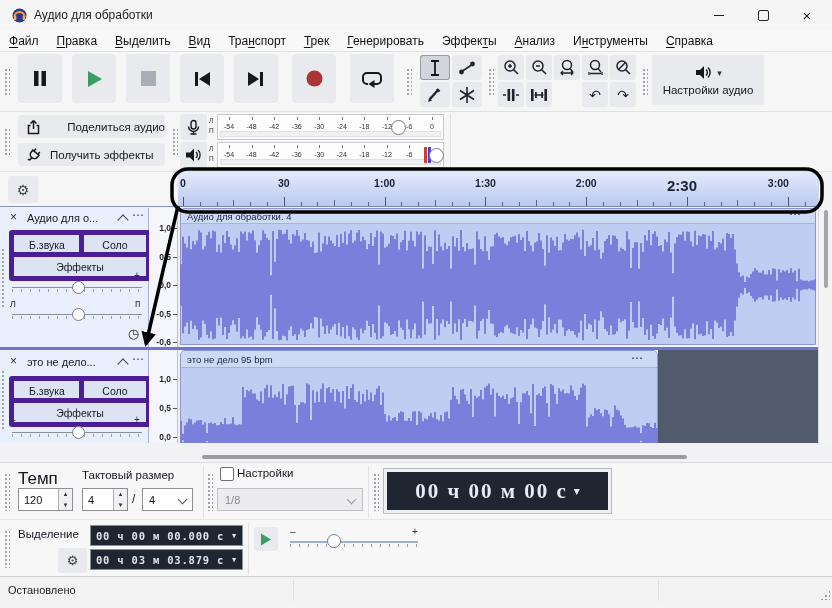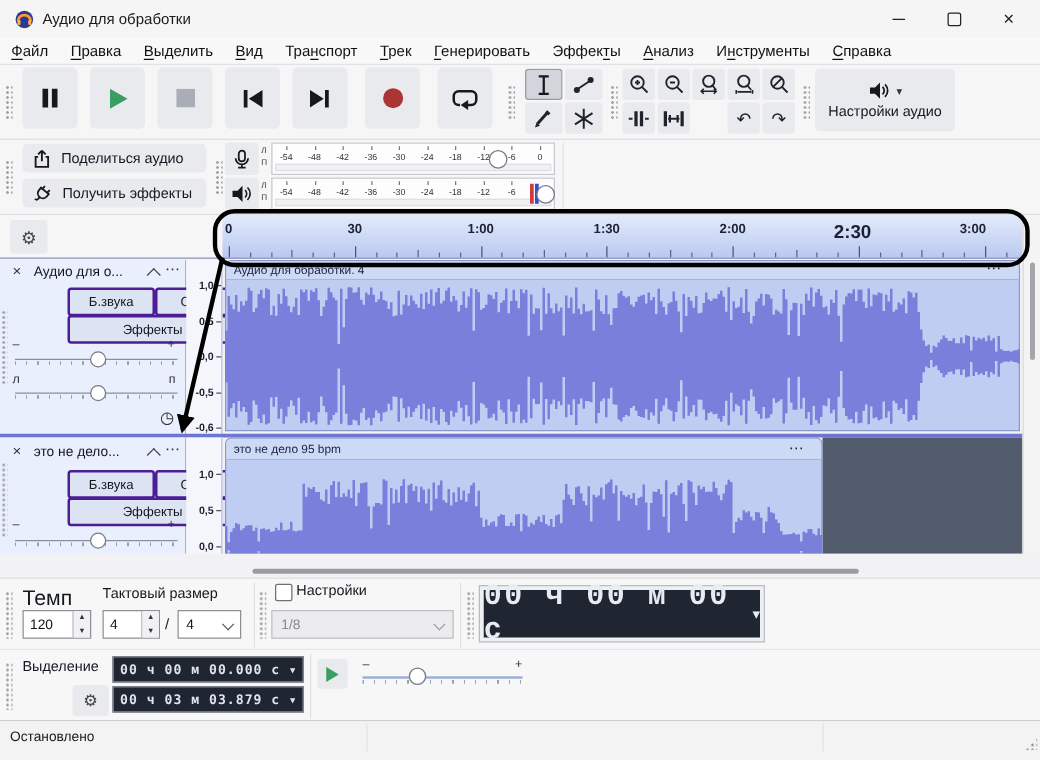--- a/index.html
+++ b/index.html
@@ -2,21 +2,21 @@
 <html><head>
 <meta charset="utf-8">
 <style>
   html,body{margin:0;padding:0;background:#d8d8d8;}
   #window{position:relative;width:832px;height:608px;background:#f2f2f4;font-family:"Liberation Sans",sans-serif;outline:1px solid #70707a;overflow:hidden;user-select:none;}
   .abs{position:absolute;}
   .btn{background:#e9eaee;border-radius:4px;display:flex;align-items:center;justify-content:center;}
   .tbtn{background:#e9eaee;border-radius:3px;display:flex;align-items:center;justify-content:center;}
   .tbtn.active{background:#d2d5dc;box-shadow:inset 0 0 0 1px #979ba6;}
   .grip{background-image:radial-gradient(circle,#a2a2aa 1px,transparent 1.2px);background-size:4px 4px;width:6px;}
-  .hbtn{background:#dce3f3;border:2px solid #4c1d95;border-radius:3px;font-size:10.5px;display:flex;align-items:center;justify-content:center;color:#15171f;margin-left:45px;}
+  .hbtn{background:#dce3f3;border:5px solid #4c1d95;border-radius:3px;font-size:10.5px;display:flex;align-items:center;justify-content:center;color:#15171f;}
   .slider-line{height:1px;background:#8a8f9c;}
   .slider-ticks{height:3px;background-image:repeating-linear-gradient(90deg,#9aa0ae 0 1px,transparent 1px 9px);}
   .knob{width:13px;height:13px;background:#fff;border:1px solid #767a85;border-radius:50%;box-sizing:border-box;}
   .timefield{background:#202532;color:#dfe4ee;font-family:"DejaVu Sans Mono",monospace;font-weight:bold;border:1px solid #8b8f98;display:flex;align-items:center;justify-content:space-between;padding:0 5px;box-sizing:border-box;letter-spacing:0.8px;}
   .sep{background:#e2e2e6;width:1px;}
   .chev-up{width:7px;height:7px;border-left:1.6px solid #444;border-top:1.6px solid #444;transform:rotate(45deg);}
   .chev-dn{width:6px;height:6px;border-right:1.4px solid #555;border-bottom:1.4px solid #555;transform:rotate(45deg);}
   .spinner{display:flex;flex-direction:column;width:13px;border-left:1px solid #b0b0b6;}
   .spinner div{flex:1;font-size:6px;line-height:10px;text-align:center;color:#333;background:#f1f1f4;}
   .inputbox{background:#fff;border:1px solid #8f9096;display:flex;align-items:center;box-sizing:border-box;font-size:11px;color:#111;}
@@ -184,21 +184,21 @@
             <path d="M12 5.5 a4 4 0 0 1 0 6 M14 3.5 a7 7 0 0 1 0 10" fill="none" stroke="#17181c" stroke-width="1.4"></path>
           </svg>
         <span style="font-size:9px;color:#333;">▾</span>
       </span>
       <span style="font-size:11.5px;color:#15171f;">Настройки аудио</span>
     </div>
   </div>
 
   <div class="abs" style="left:0;top:112px;width:832px;height:60px;background:#f6f6f7;border-bottom:1px solid #dfe0e3;box-sizing:border-box;">
     <div class="abs grip" style="left:4px;top:16px;height:28px;"></div>
-    <div class="abs btn" style="left:18px;top:3px;width:147px;height:23px;justify-content:flex-start;padding-left:8px;box-sizing:border-box;gap:8px;">
+    <div class="abs btn" style="left:18px;top:3px;width:147px;height:23px;justify-content:space-between;padding-left:8px;box-sizing:border-box;gap:8px;">
       <svg width="15" height="16">
           <path d="M4.5 6.5 H2.5 V14.5 H12.5 V6.5 H10.5" fill="none" stroke="#17181c" stroke-width="1.5"></path>
           <path d="M7.5 10 V1.5 M7.5 1.5 L4.5 4.5 M7.5 1.5 L10.5 4.5" fill="none" stroke="#17181c" stroke-width="1.5"></path>
         </svg>
       <span style="font-size:11.5px;color:#15171f;">Поделиться аудио</span>
     </div>
     <div class="abs btn" style="left:18px;top:31px;width:147px;height:23px;justify-content:flex-start;padding-left:8px;box-sizing:border-box;gap:8px;">
       <svg width="16" height="16" viewBox="0 0 16 16">
           <g transform="rotate(40 8 8)">
             <path d="M5.5 2 V5 M10.5 2 V5 M4 5 h8 v2.5 a4 4 0 0 1 -8 0 z" fill="none" stroke="#17181c" stroke-width="1.5"></path>
@@ -464,21 +464,21 @@
     <span class="abs" style="left:220px;top:4px;width:12px;height:12px;border:1px solid #6f6f74;border-radius:2px;background:#fff;"></span>
     <span class="abs" style="left:237px;top:4px;font-size:11.5px;color:#15171f;">Настройки</span>
     <div class="abs inputbox" style="left:217px;top:25px;width:146px;height:23px;background:#ececee;color:#8a8a8e;justify-content:space-between;padding:0 7px;border-color:#c0c0c4;">
       <span>1/8</span>
       <span class="chev-dn" style="border-color:#9a9a9e;"></span>
     </div>
     <div class="abs sep" style="left:368px;top:3px;height:52px;"></div>
     <div class="abs grip" style="left:373px;top:10px;height:38px;"></div>
     <div class="abs" style="left:383px;top:5px;width:229px;height:46px;background:#eef0f4;border:1px solid #b9bcc4;box-sizing:border-box;padding:3px;">
       <div style="width:100%;height:100%;background:#202532;display:flex;align-items:center;justify-content:center;gap:6px;box-sizing:border-box;">
-        <span style="color:#e8ebf3;font-family:Liberation Mono, monospace;font-weight:bold;font-size:24px;letter-spacing:2px;">00 ч 00 м 00 с</span>
+        <span style="color:#e8ebf3;font-family:Liberation Serif, serif;font-weight:bold;font-size:21px;letter-spacing:2px;">00 ч 00 м 00 с</span>
         <span style="color:#e8ebf3;font-size:12px;">▾</span>
       </div>
     </div>
   </div>
 
   <div class="abs" style="left:0;top:520px;width:832px;height:57px;background:#f7f7f8;border-bottom:1px solid #cfcfd2;box-sizing:border-box;">
     <div class="abs grip" style="left:4px;top:10px;height:38px;"></div>
     <span class="abs" style="left:18px;top:8px;font-size:11.5px;color:#15171f;">Выделение</span>
     <div class="abs tbtn" style="left:58px;top:28px;width:29px;height:25px;font-size:13px;color:#444;">
         <span>⚙</span>

